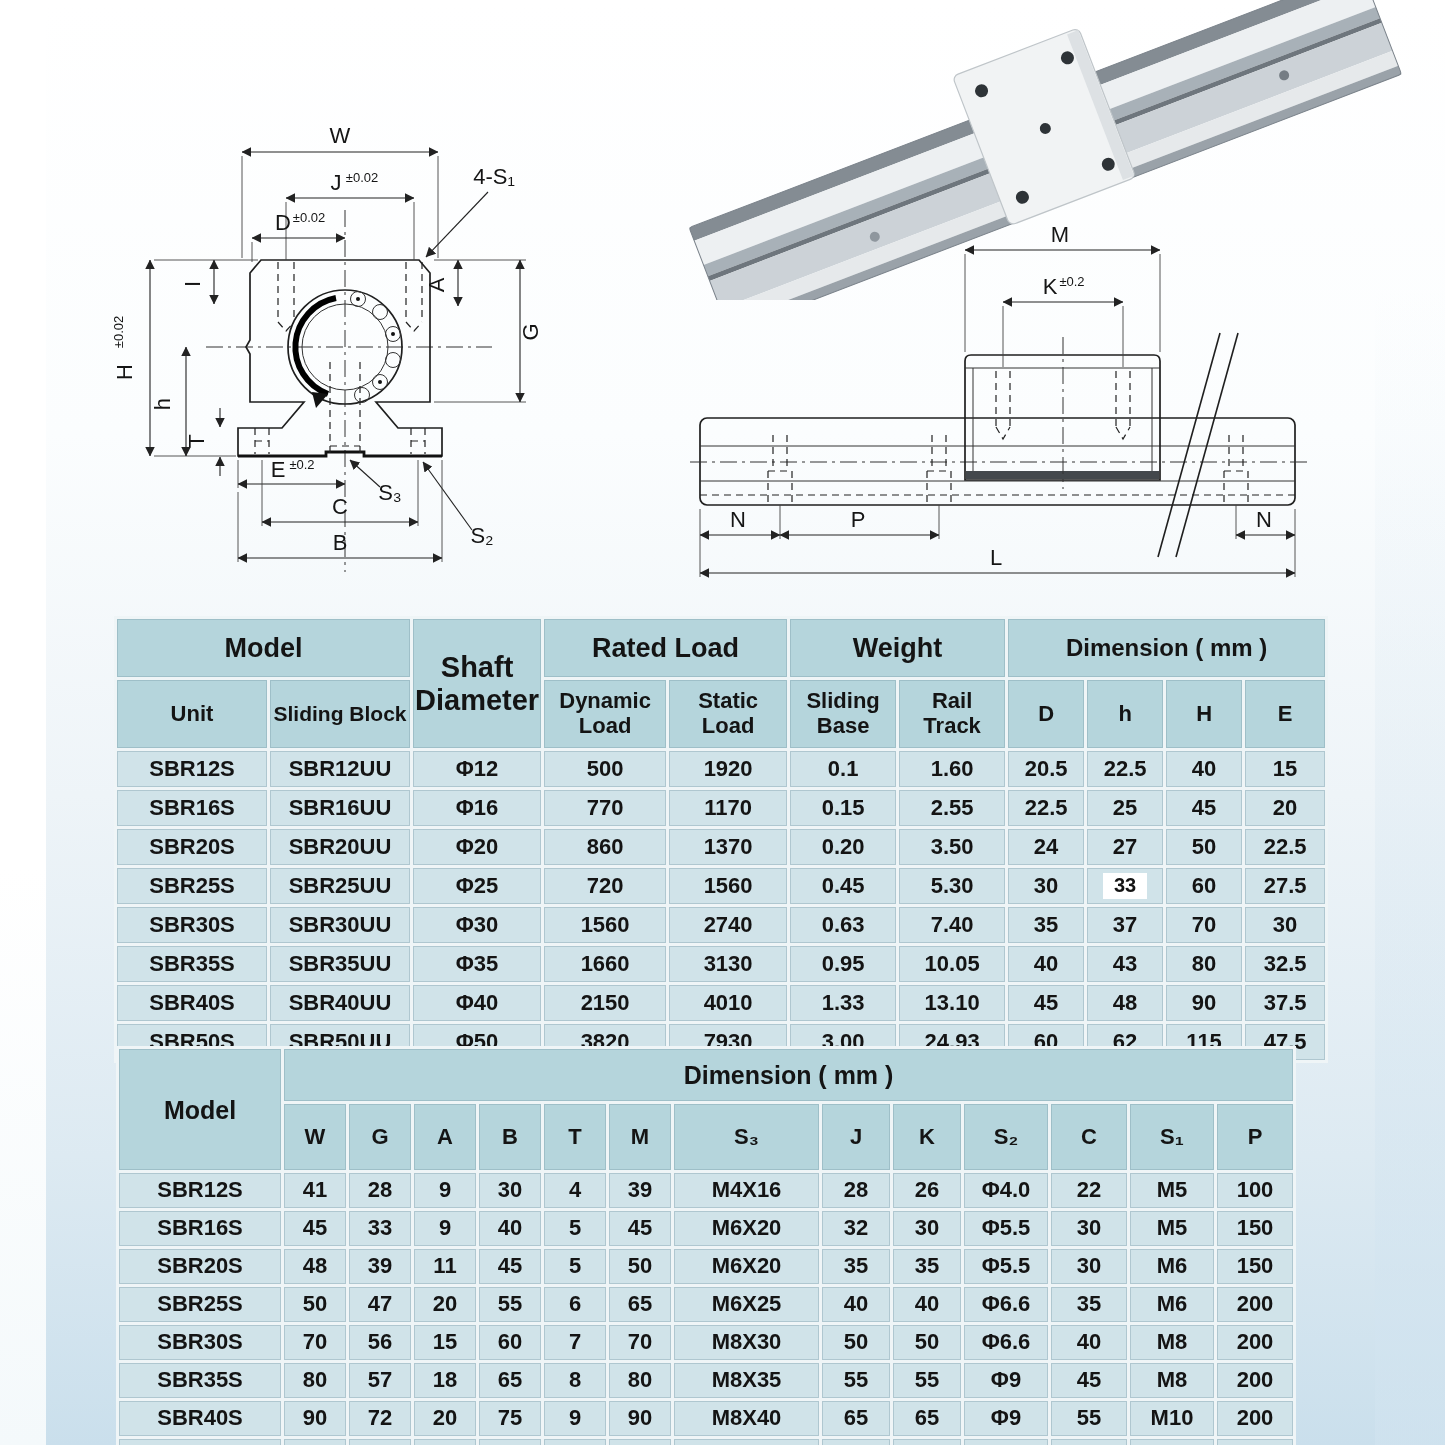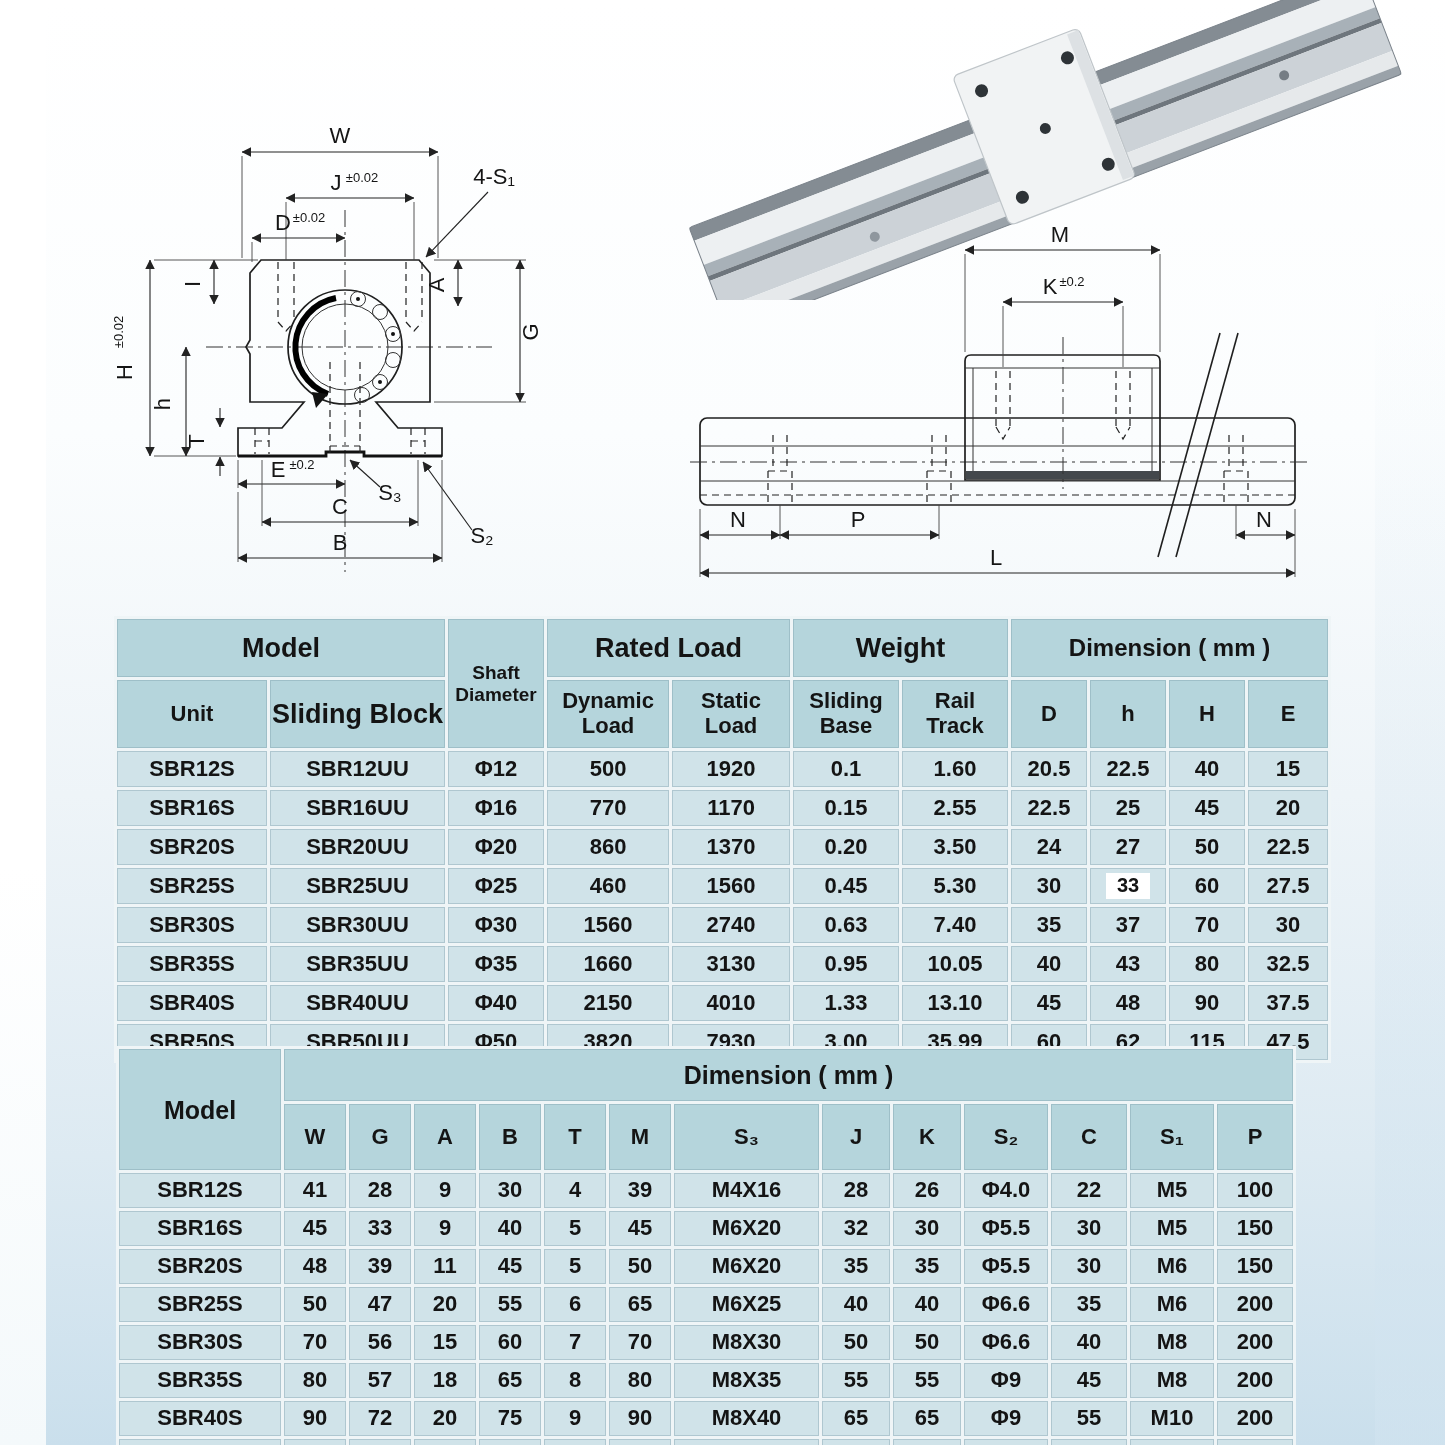--- a/index.html
+++ b/index.html
@@ -257,28 +257,28 @@
       <col style="width:106px">
     <col style="width:106px">
       <col style="width:76px">
       <col style="width:76px">
     <col style="width:76px">
       <col style="width:80px">
   </colgroup>
   <thead>
     <tr>
       <th class="h1" colspan="2">Model</th>
-      <th class="h1" rowspan="2" style="font-size:19px">Shaft Diameter</th>
+      <th class="h1" rowspan="2" style="font-size:29px">Shaft Diameter</th>
       <th class="h1" colspan="2">Rated Load</th>
       <th class="h1" colspan="2">Weight</th>
       <th class="h1" colspan="4" style="font-size:24px">Dimension ( mm )</th>
     </tr>
     <tr>
       <th class="h2">Unit</th>
-      <th class="h2 nowrap" style="font-size:27px">Sliding Block</th>
+      <th class="h2 nowrap" style="font-size:21px">Sliding Block</th>
       <th class="h2">Dynamic Load</th>
       <th class="h2">Static Load</th>
       <th class="h2">Sliding Base</th>
       <th class="h2">Rail Track</th>
       <th class="h2">D</th>
       <th class="h2">h</th>
       <th class="h2">H</th>
       <th class="h2">E</th>
     </tr>
   </thead>
@@ -319,21 +319,21 @@
         <td>3.50</td>
         <td>24</td>
         <td>27</td>
         <td>50</td>
         <td>22.5</td>
       </tr>
       <tr>
         <td>SBR25S</td>
         <td>SBR25UU</td>
         <td>Φ25</td>
-        <td>460</td>
+        <td>720</td>
         <td>1560</td>
         <td>0.45</td>
         <td>5.30</td>
         <td>30</td>
         <td><span class="patch">33</span></td>
         <td>60</td>
         <td>27.5</td>
       </tr>
       <tr>
         <td>SBR30S</td>
@@ -374,21 +374,21 @@
         <td>90</td>
         <td>37.5</td>
       </tr>
       <tr>
         <td>SBR50S</td>
         <td>SBR50UU</td>
         <td>Φ50</td>
         <td>3820</td>
         <td>7930</td>
         <td>3.00</td>
-        <td>35.99</td>
+        <td>24.93</td>
         <td>60</td>
         <td>62</td>
         <td>115</td>
         <td>47.5</td>
       </tr>
     </tbody>
 </table>
 
 <table class="t2 abs" style="left:116px;top:1046px">
   <colgroup>

